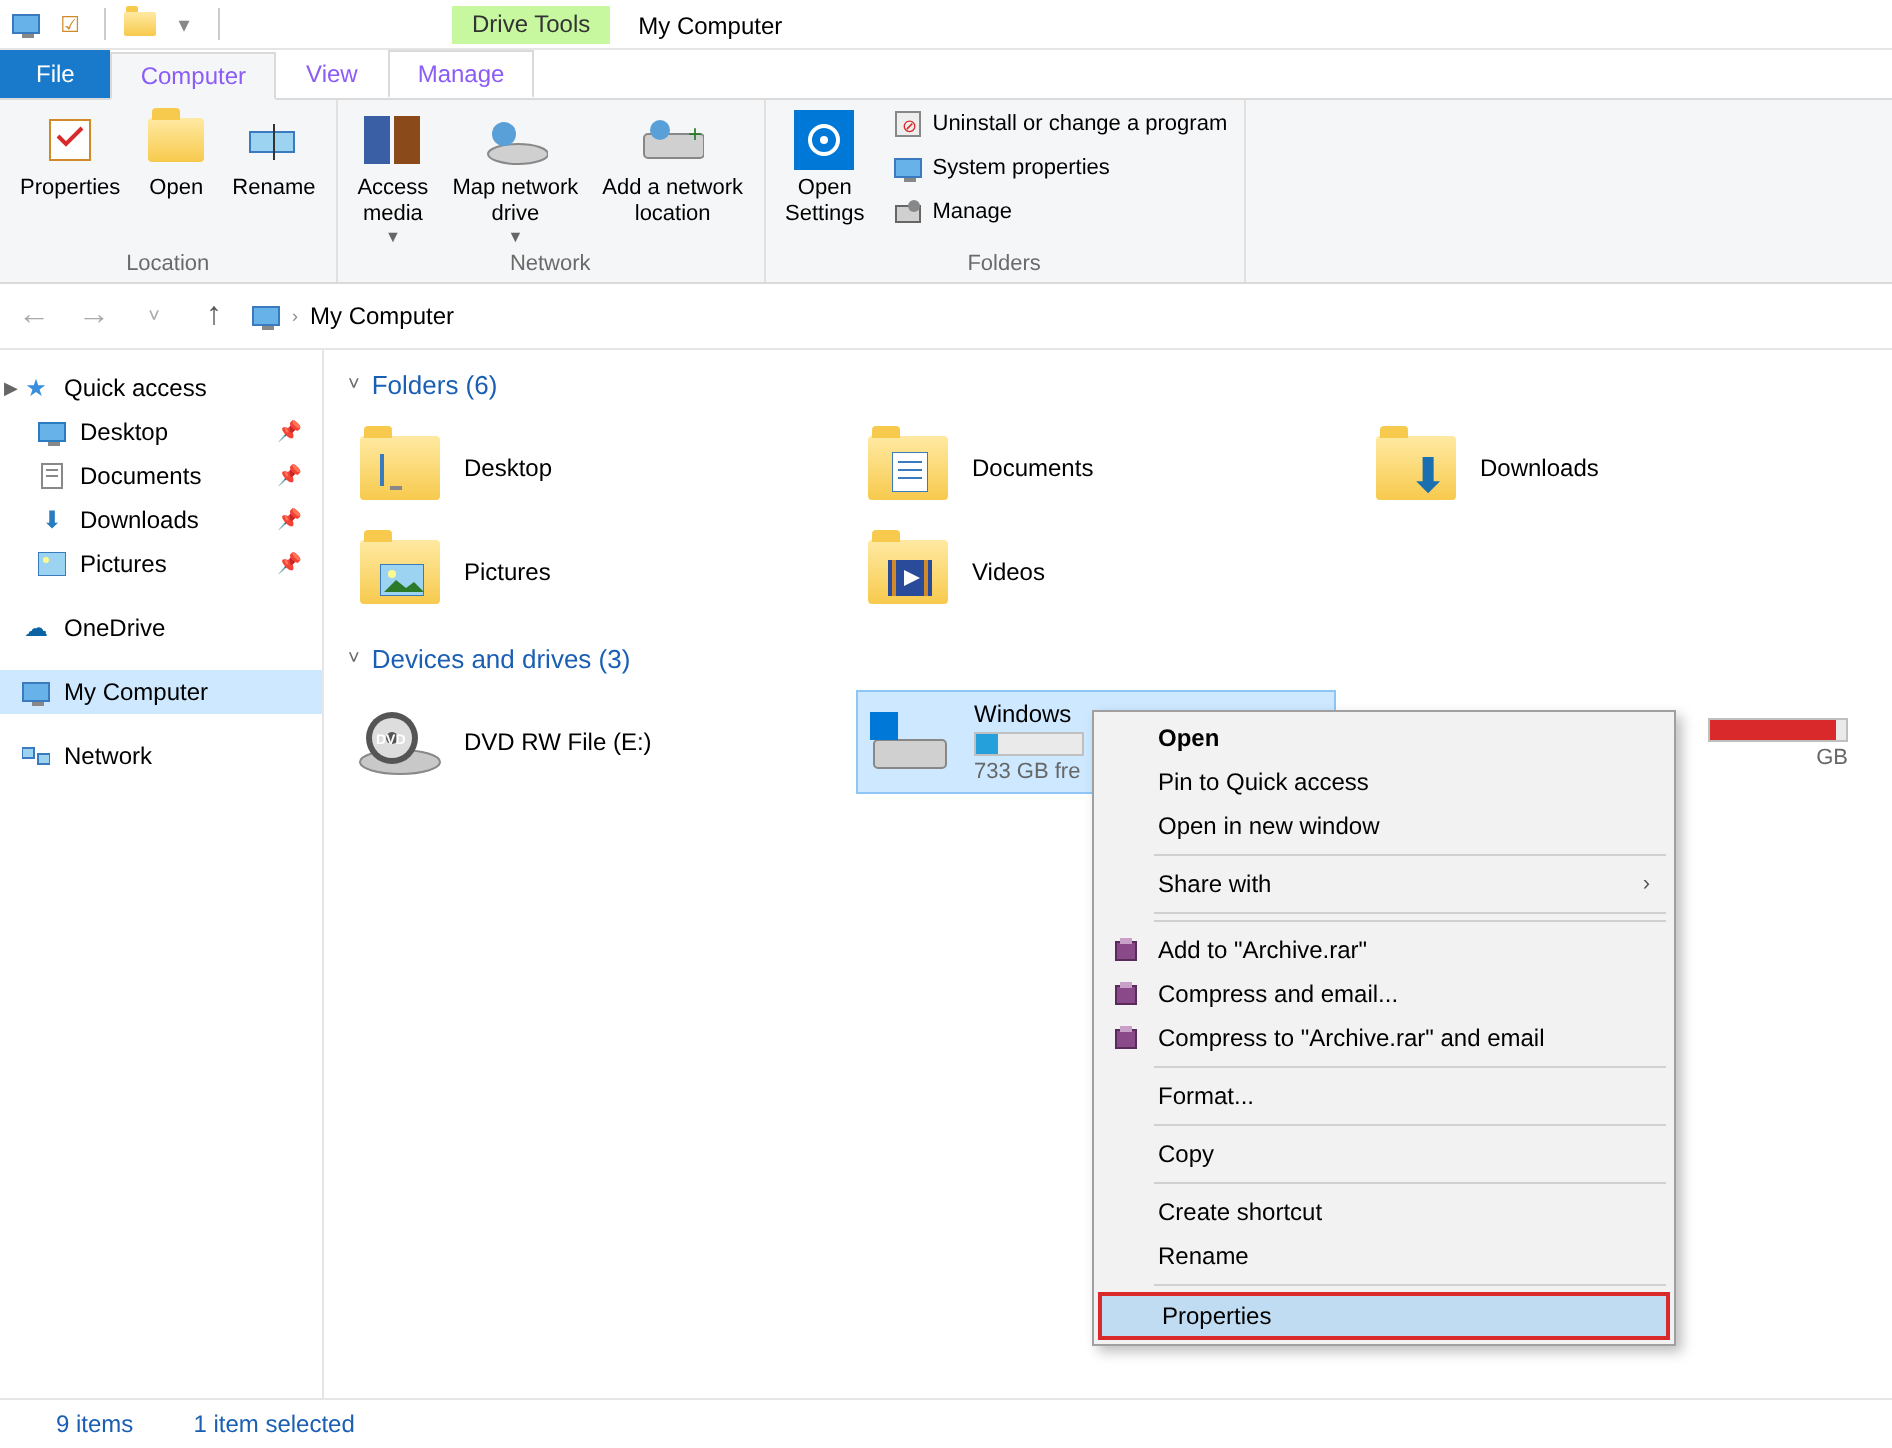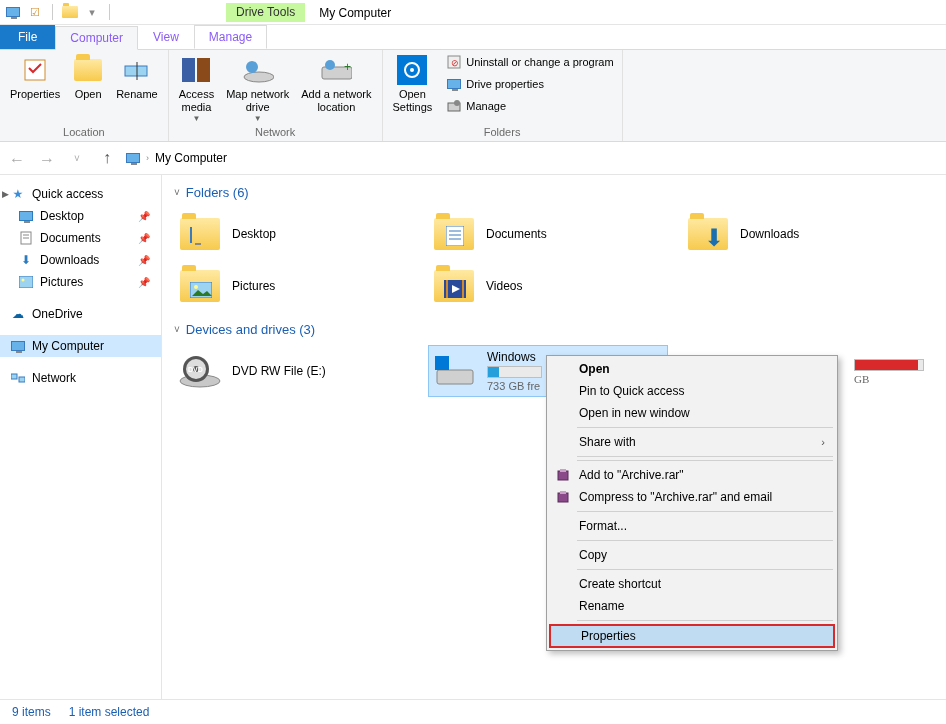--- a/index.html
+++ b/index.html
@@ -67,21 +67,21 @@
 
 .ctxmenu { position: absolute; left: 546px; top: 355px; width: 292px; background: #f2f2f2; border: 1px solid #a0a0a0; box-shadow: 3px 3px 6px rgba(0,0,0,0.25); padding: 2px; z-index: 100; }
 .ctx-item { display: flex; align-items: center; height: 22px; font-size: 12px; padding-left: 30px; position: relative; cursor: default; }
 .ctx-item.bold { font-weight: 600; }
 .ctx-item.hl { background: #bfdcf3; border: 2px solid #d9292b; height: 24px; }
 .ctx-sep { height: 1px; background: #d0d0d0; margin: 3px 2px 3px 28px; }
 .ctx-ic { position: absolute; left: 6px; width: 16px; height: 16px; display: flex; align-items: center; justify-content: center; }
 .ctx-arrow { position: absolute; right: 10px; font-size: 11px; color: #555; }
 
 
-.statusbar { position: absolute; bottom: 0; left: 0; width: 100%; height: 25px; border-top: 1px solid #e5e5e5; display: flex; align-items: center; padding: 0 12px; gap: 18px; font-size: 12px; color: #1a5fb4; }
+.statusbar { position: absolute; bottom: 0; left: 0; width: 100%; height: 25px; border-top: 1px solid #e5e5e5; display: flex; align-items: center; padding: 0 28px; gap: 30px; font-size: 12px; color: #1a5fb4; }
 
 
 .folder-ic { width: 40px; height: 32px; background: linear-gradient(#ffe9a2,#f7ca4d); border-radius: 2px; position: relative; }
 .folder-ic::before { content: ""; position: absolute; top: -5px; left: 2px; width: 14px; height: 6px; background: #f7ca4d; border-radius: 2px 2px 0 0; }
 .folder-sm { width: 16px; height: 12px; background: linear-gradient(#ffe9a2,#f7ca4d); border-radius: 1px; position: relative; }
 .folder-sm::before { content: ""; position: absolute; top: -3px; left: 1px; width: 6px; height: 3px; background: #f7ca4d; border-radius: 1px 1px 0 0; }
 .mon-ic { width: 14px; height: 10px; border: 1px solid #3a7bbf; background: #67b2e8; position: relative; }
 .mon-ic::after { content: ""; position: absolute; bottom: -3px; left: 4px; width: 6px; height: 2px; background: #888; }
 .inset { position: absolute; }
 </style>
@@ -202,21 +202,21 @@
                 <rect x="1" y="1" width="12" height="12" fill="#eee" stroke="#888"></rect>
                 <text x="4" y="11" font-size="9" fill="#d9292b">⊘</text>
               </svg>
             </div>
           <span>Uninstall or change a program</span>
         </div>
         <div class="rbtn-small">
           <div class="ic-sm">
               <span class="mon-ic"></span>
             </div>
-          <span>Drive properties</span>
+          <span>System properties</span>
         </div>
         <div class="rbtn-small">
           <div class="ic-sm">
               <svg width="14" height="14">
                 <rect x="1" y="4" width="12" height="8" fill="#d0d0d0" stroke="#666"></rect>
                 <circle cx="10" cy="4" r="3" fill="#888"></circle>
               </svg>
             </div>
           <span>Manage</span>
         </div>
@@ -406,21 +406,21 @@
           <span>733 GB fre</span>
         </div>
       </div>
 
       <div class="item" style="width:254px; margin-left:6px;">
         <div class="ic-lg" style="visibility:hidden;"></div>
         <div class="drive-meta" style="margin-left:auto;">
           <div class="drive-bar" style="width:70px;">
               <div class="fill red" style="width:92%;"></div>
             </div>
-          <span style="text-align:left;font-family:Liberation Serif, serif;">GB</span>
+          <span style="text-align:right;">GB</span>
         </div>
       </div>
     </div>
   </div>
 </div>
 
 <div class="ctxmenu">
   <div class="ctx-item bold">Open</div>
   <div class="ctx-item">Pin to Quick access</div>
   <div class="ctx-item">Open in new window</div>
@@ -440,20 +440,29 @@
       </span>
     <span>Add to "Archive.rar"</span>
   </div>
   <div class="ctx-item">
     <span class="ctx-ic">
         <svg width="14" height="14">
           <rect x="2" y="3" width="10" height="9" fill="#8a4a8a" stroke="#5a2a5a"></rect>
           <rect x="4" y="1" width="6" height="3" fill="#c8a0c8"></rect>
         </svg>
       </span>
+    <span>Compress and email...</span>
+  </div>
+  <div class="ctx-item">
+    <span class="ctx-ic">
+        <svg width="14" height="14">
+          <rect x="2" y="3" width="10" height="9" fill="#8a4a8a" stroke="#5a2a5a"></rect>
+          <rect x="4" y="1" width="6" height="3" fill="#c8a0c8"></rect>
+        </svg>
+      </span>
     <span>Compress to "Archive.rar" and email</span>
   </div>
   <div class="ctx-sep"></div>
   <div class="ctx-item">Format...</div>
   <div class="ctx-sep"></div>
   <div class="ctx-item">Copy</div>
   <div class="ctx-sep"></div>
   <div class="ctx-item">Create shortcut</div>
   <div class="ctx-item">Rename</div>
   <div class="ctx-sep"></div>

